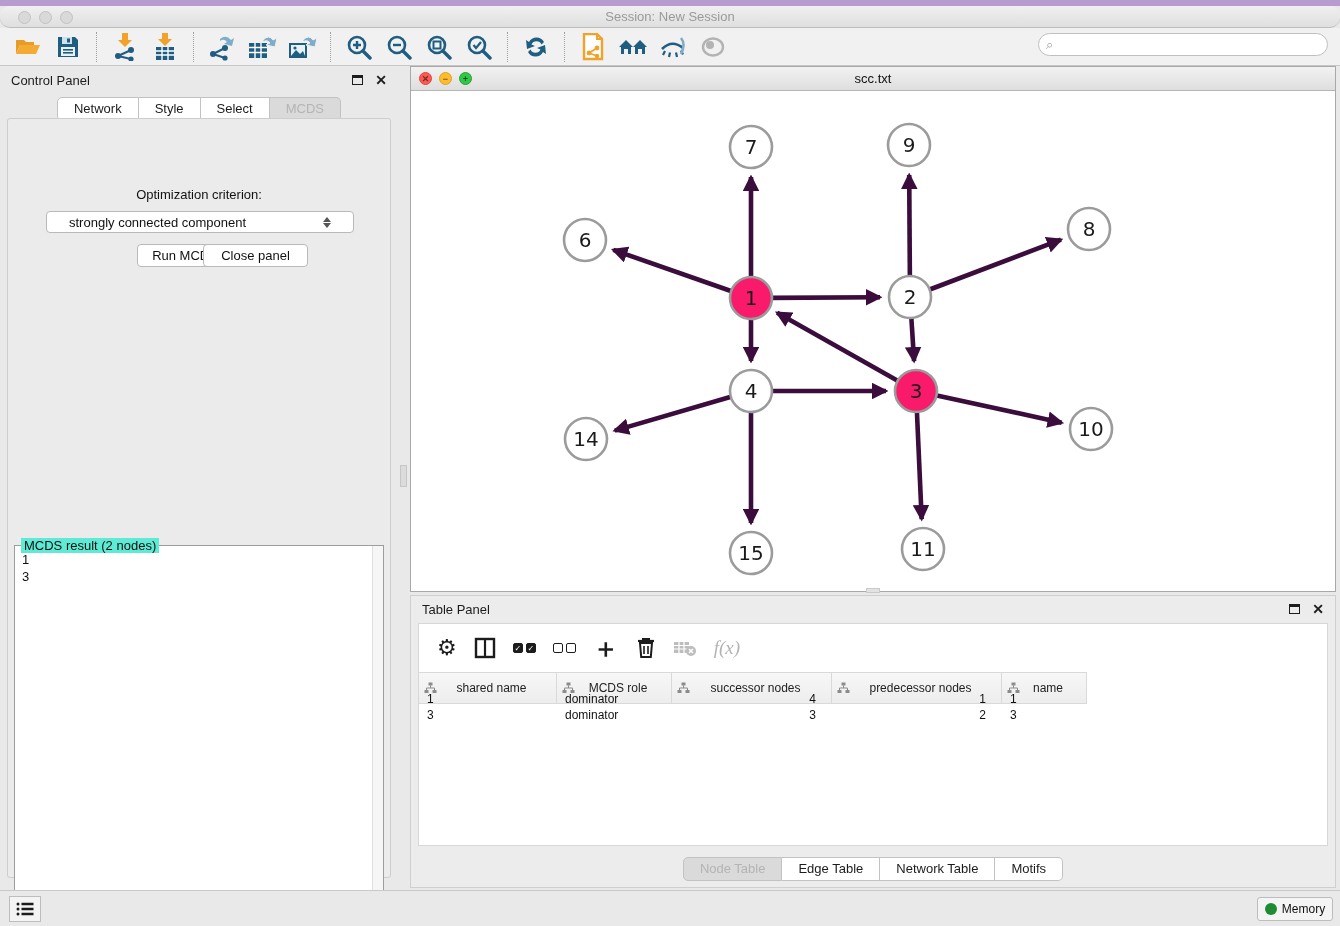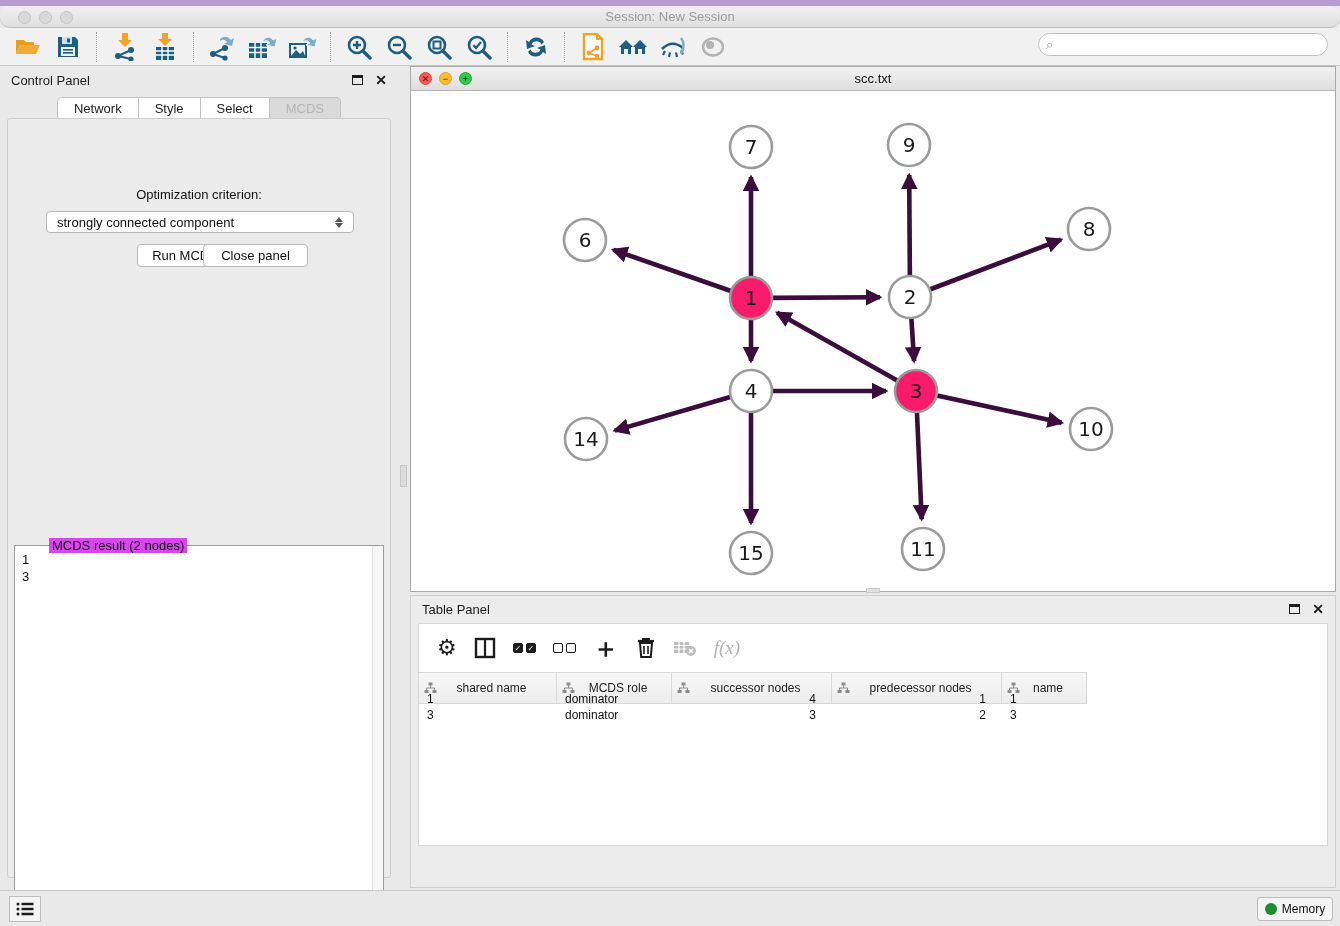--- a/index.html
+++ b/index.html
@@ -34,31 +34,31 @@
   .tab { background:#fff; border:1px solid #c2c2c2; border-left:none; font-size:13px; color:#1c1c1c;
     padding:3px 16px 4px; }
   .tab:first-child { border-left:1px solid #c2c2c2; border-radius:5px 0 0 5px; }
   .tab:last-child { border-radius:0 5px 5px 0; }
   .tab.sel { background:#dadada; color:#b4b4b4; }
   #cp-content { position:absolute; left:7px; top:52px; width:384px; height:760px;
     background:#ebebeb; border:1px solid #cdcdcd; border-radius:3px; }
   #opt-label { position:absolute; left:0; top:68px; width:100%; text-align:center; font-size:13px; color:#111; }
   #opt-select { position:absolute; left:38px; top:92px; width:308px; height:22px; background:#fff;
     border:1px solid #b9b9b9; border-radius:4px; font-size:13px; color:#111;
-    display:flex; align-items:center; padding:0 10px; }
+    display:flex; align-items:center; padding:0 22px; }
   #opt-select .stepper { margin-left:auto; display:flex; flex-direction:column; align-items:center; gap:1px; }
   .tri-up { width:0; height:0; border-left:4px solid transparent; border-right:4px solid transparent; border-bottom:5px solid #555; }
   .tri-dn { width:0; height:0; border-left:4px solid transparent; border-right:4px solid transparent; border-top:5px solid #555; }
   .cp-btn { position:absolute; top:125px; height:23px; background:#fff; border:1px solid #b9b9b9; border-radius:4px;
     font-size:13px; color:#111; display:flex; align-items:center; justify-content:center; }
   #run-btn { left:87px; width:96px;margin-left:42px; }
   #closepanel-btn { left:195px; width:105px; }
   #result-box { position:absolute; left:6px; top:426px; width:370px; height:378px;
     border:1px solid #9d9d9d; background:#fff; }
-  #result-legend { position:absolute; left:6px; top:-8px; background:#d946ef; padding:0 3px; font-size:13px; color:#111;margin-left:28px; }
+  #result-legend { position:absolute; left:6px; top:-8px; background:#5eead4; padding:0 3px; font-size:13px; color:#111; }
   #result-text { position:absolute; left:1px; top:3px; right:12px; bottom:1px; font-size:13px; color:#111;
     padding:2px 6px; white-space:pre-line; line-height:17px; }
   #result-scrollbar { position:absolute; right:0; top:0; width:11px; height:100%; background:#f6f6f6; border-left:1px solid #e0e0e0; }
 
   
   #v-splitter { left:398px; top:66px; width:12px; height:816px; background:#e9e9e9; }
   #v-grip { position:absolute; left:2px; top:399px; width:7px; height:22px; background:#dcdcdc; border:1px solid #c6c6c6; }
 
   
   #net-window { left:410px; top:66px; width:926px; height:526px; background:#fff; border:1px solid #a8a8a8; }
@@ -462,20 +462,26 @@
         </div>
         <div class="trow">
           <div class="tcell al" style="width: 138px;">3</div>
           <div class="tcell al" style="width: 115px;">dominator</div>
           <div class="tcell ar" style="width: 160px;">3</div>
           <div class="tcell ar" style="width: 170px;">2</div>
           <div class="tcell al" style="width: 85px;">3</div>
         </div>
       </div>
   </div>
+  <div id="tp-tabs">
+      <div class="tab sel">Node Table</div>
+      <div class="tab">Edge Table</div>
+      <div class="tab">Network Table</div>
+      <div class="tab">Motifs</div>
+    </div>
 </div>
 
 <div id="status-bar" class="abs">
   <div id="list-btn">
     <svg width="18" height="16" viewBox="0 0 18 16">
         <circle cx="2" cy="3" r="1.5" fill="#1c1c1c"></circle>
         <circle cx="2" cy="8" r="1.5" fill="#1c1c1c"></circle>
         <circle cx="2" cy="13" r="1.5" fill="#1c1c1c"></circle>
         <path d="M5.5 3 h12 M5.5 8 h12 M5.5 13 h12" stroke="#1c1c1c" stroke-width="2.4"></path>
       </svg>

